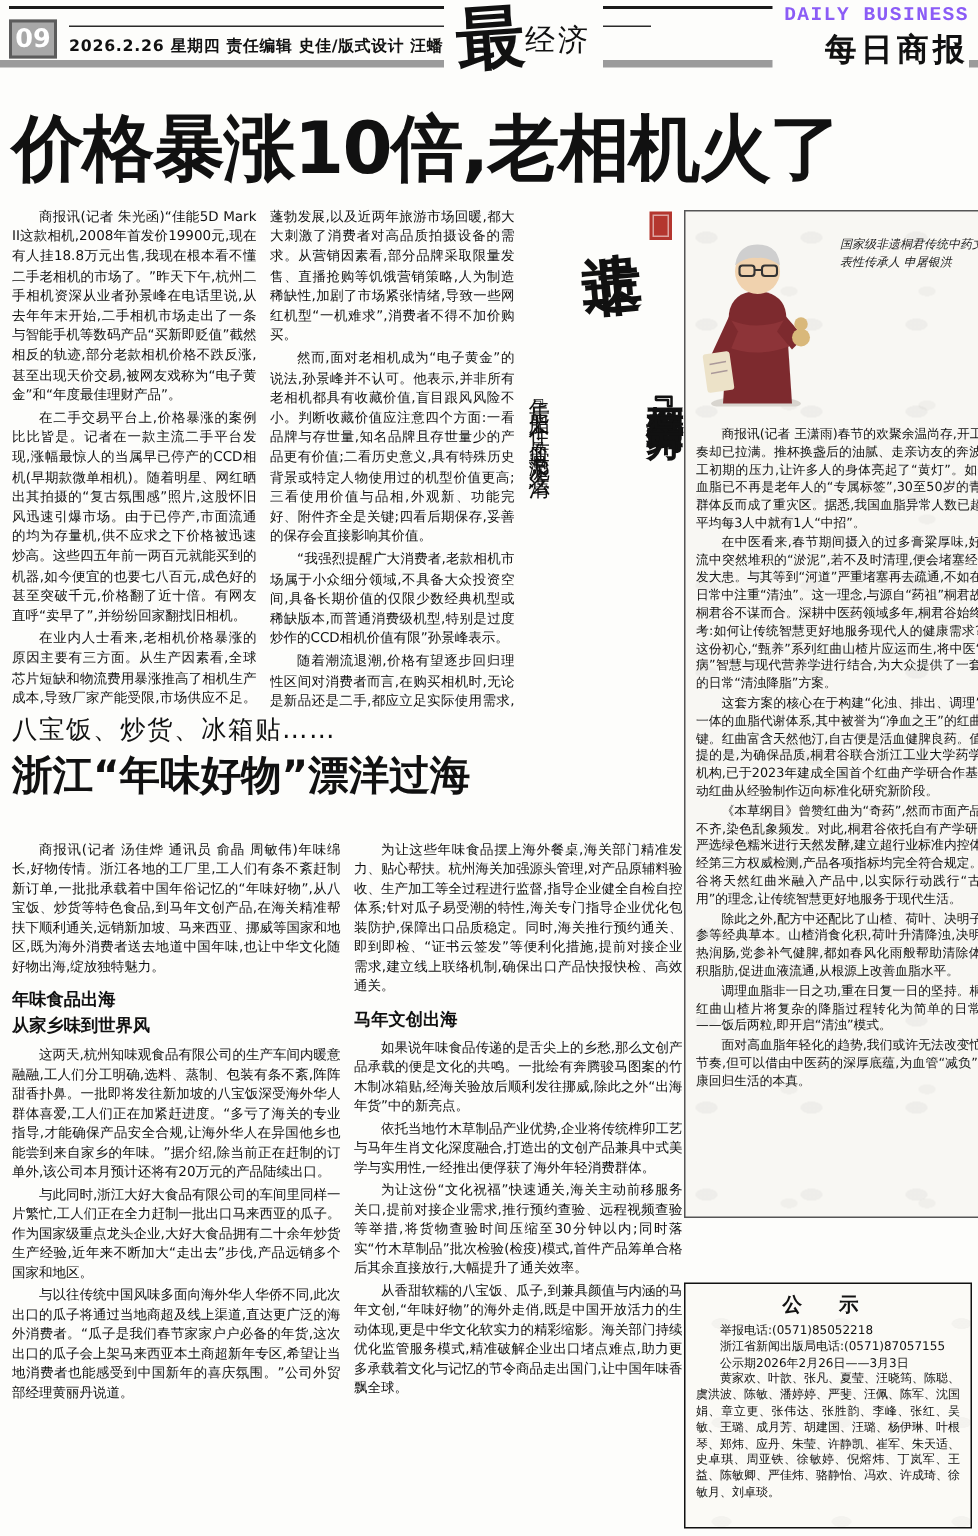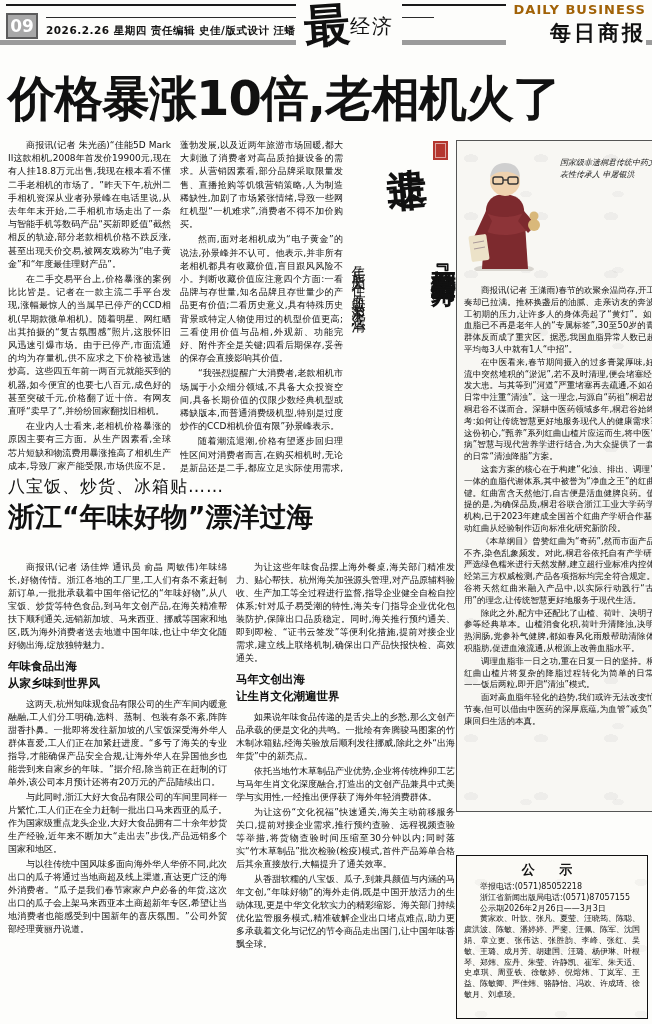--- a/index.html
+++ b/index.html
@@ -16,21 +16,21 @@
     position:absolute; left:6px; top:13px; width:32px; height:26px;
     background:#a8a8a8; border:2px solid #5c5c5c; color:#fff;
     font-size:17px; font-weight:bold; text-align:center; line-height:22px;
   }
   .date-rule{ position:absolute; left:46px; top:17px; width:388px; height:1px; background:#2a2a2a; }
   .date-line{ position:absolute; left:46px; top:24px; font-size:10.5px; font-weight:bold; letter-spacing:.5px; }
   .section-logo{ position:absolute; left:296px; top:2px; z-index:3; background:#fdfdfb; padding:0 8px; display:flex; align-items:flex-end; }
   .logo-zui{ font-family:"DejaVu Serif","Liberation Serif",serif; font-size:46px; font-weight:900; line-height:1; transform:rotate(-4deg); }
   .logo-sub{ font-size:20px; font-weight:400; letter-spacing:2px; padding-bottom:8px; }
   .masthead{ position:absolute; right:6px; top:2px; text-align:right; z-index:3; background:#fdfdfb; padding-left:8px; }
-  .masthead-en{ font-size:13px; font-weight:bold; color:#a16207; letter-spacing:1px; }
+  .masthead-en{ font-size:13px; font-weight:bold; color:#8b5cf6; letter-spacing:1px;font-family:Liberation Mono, monospace; }
   .masthead-cn{ font-size:21px; font-weight:900; letter-spacing:3px; margin-top:2px; }
   .thick-rule{ position:absolute; top:40px; left:0; right:0; height:5px; background:#9b9b9b; z-index:1; }
   
   .main{ position:relative; height:969px; }
   .headline{
     position:absolute; left:8px; top:12px; width:446px;
     font-size:48px; font-weight:900; letter-spacing:-1px; white-space:nowrap;
   }
   .col{ position:absolute; text-align:justify; overflow:hidden; }
   .col p{ margin-bottom:2px; }
@@ -144,21 +144,20 @@
         <div>从家乡味到世界风</div>
       </div>
       <p class="p">这两天,杭州知味观食品有限公司的生产车间内暖意融融,工人们分工明确,选料、蒸制、包装有条不紊,阵阵甜香扑鼻。一批即将发往新加坡的八宝饭深受海外华人群体喜爱,工人们正在加紧赶进度。“多亏了海关的专业指导,才能确保产品安全合规,让海外华人在异国他乡也能尝到来自家乡的年味。”据介绍,除当前正在赶制的订单外,该公司本月预计还将有20万元的产品陆续出口。</p>
       <p class="p">与此同时,浙江大好大食品有限公司的车间里同样一片繁忙,工人们正在全力赶制一批出口马来西亚的瓜子。作为国家级重点龙头企业,大好大食品拥有二十余年炒货生产经验,近年来不断加大“走出去”步伐,产品远销多个国家和地区。</p>
       <p class="p">与以往传统中国风味多面向海外华人华侨不同,此次出口的瓜子将通过当地商超及线上渠道,直达更广泛的海外消费者。“瓜子是我们春节家家户户必备的年货,这次出口的瓜子会上架马来西亚本土商超新年专区,希望让当地消费者也能感受到中国新年的喜庆氛围。”公司外贸部经理黄丽丹说道。</p>
     </div>
     <div class="col ny ny2">
       <p class="p">为让这些年味食品摆上海外餐桌,海关部门精准发力、贴心帮扶。杭州海关加强源头管理,对产品原辅料验收、生产加工等全过程进行监督,指导企业健全自检自控体系;针对瓜子易受潮的特性,海关专门指导企业优化包装防护,保障出口品质稳定。同时,海关推行预约通关、即到即检、“证书云签发”等便利化措施,提前对接企业需求,建立线上联络机制,确保出口产品快报快检、高效通关。</p>
       <div class="subhead">
         <div>马年文创出海</div>
-        <div>让生肖文化潮遍世界</div>
       </div>
       <p class="p">如果说年味食品传递的是舌尖上的乡愁,那么文创产品承载的便是文化的共鸣。一批绘有奔腾骏马图案的竹木制冰箱贴,经海关验放后顺利发往挪威,除此之外“出海年货”中的新亮点。</p>
       <p class="p">依托当地竹木草制品产业优势,企业将传统榫卯工艺与马年生肖文化深度融合,打造出的文创产品兼具中式美学与实用性,一经推出便俘获了海外年轻消费群体。</p>
       <p class="p">为让这份“文化祝福”快速通关,海关主动前移服务关口,提前对接企业需求,推行预约查验、远程视频查验等举措,将货物查验时间压缩至30分钟以内;同时落实“竹木草制品”批次检验(检疫)模式,首件产品筹单合格后其余直接放行,大幅提升了通关效率。</p>
       <p class="p">从香甜软糯的八宝饭、瓜子,到兼具颜值与内涵的马年文创,“年味好物”的海外走俏,既是中国开放活力的生动体现,更是中华文化软实力的精彩缩影。海关部门持续优化监管服务模式,精准破解企业出口堵点难点,助力更多承载着文化与记忆的节令商品走出国门,让中国年味香飘全球。</p>
     </div>
 
     <div class="hbox">
       <div class="hbox-top">
         <svg class="illus" width="90" height="120" viewBox="0 0 90 120">

